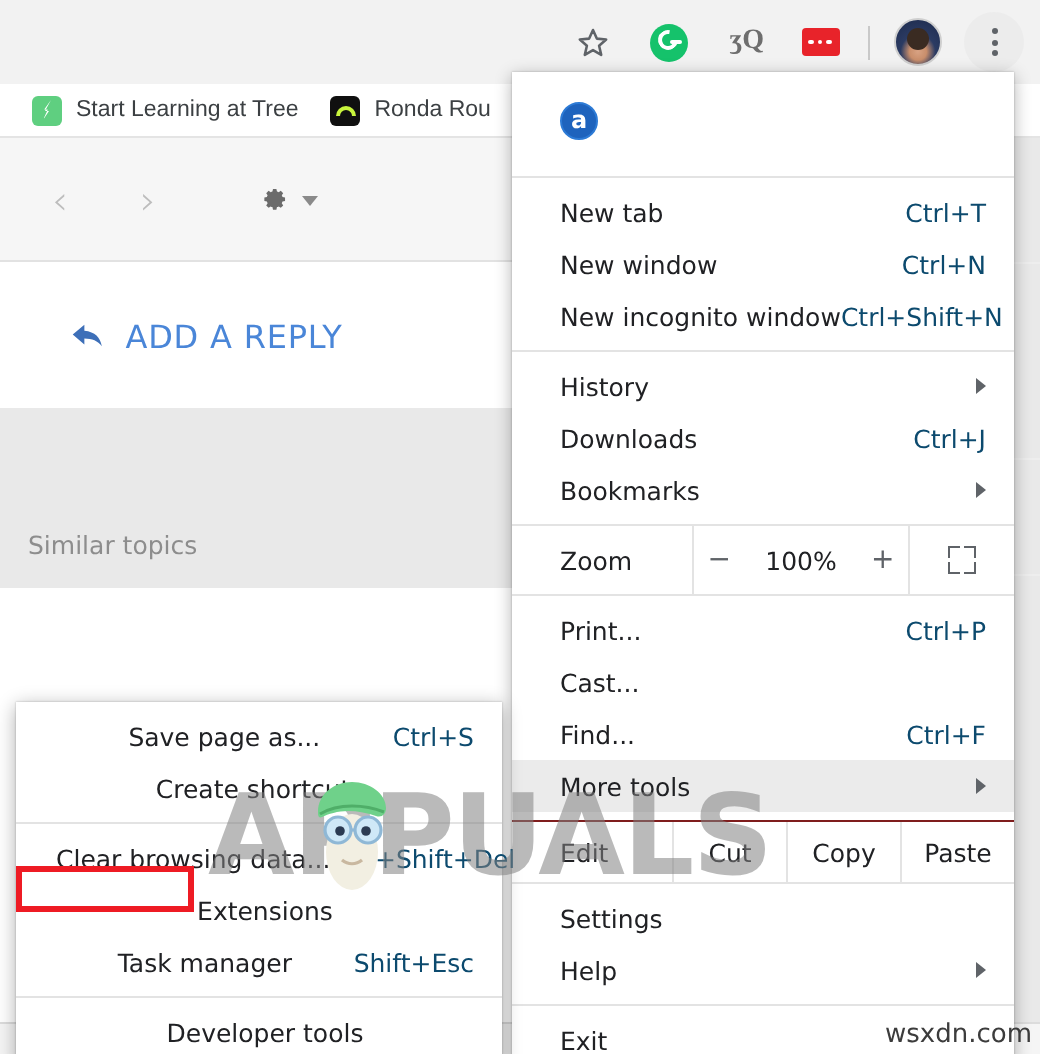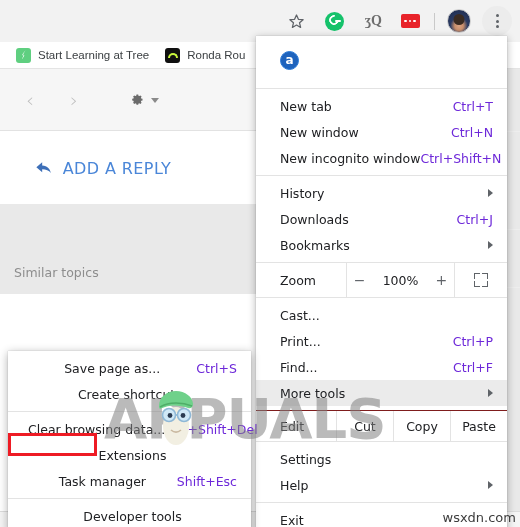--- a/index.html
+++ b/index.html
@@ -353,21 +353,21 @@
     align-items: center;
     padding: 0 14px 0 24px;
     font-family: "DejaVu Sans", sans-serif;
     font-size: 12.5px;
     color: #202124;
     position: relative;
   }
   .m-item.highlighted { background: #ebebeb; }
   .m-label { flex: 1; white-space: nowrap; }
   .m-accel {
-    color: #6d28d9;
+    color: #0c4a6e;
     font-size: 12.5px;
     white-space: nowrap;
   }
   .m-arrow {
     width: 0; height: 0;
     border-top: 4px solid transparent;
     border-bottom: 4px solid transparent;
     border-left: 5px solid #5f6368;
     margin-left: 6px;
   }
@@ -666,25 +666,25 @@
             <span></span>
             <span></span>
             <span></span>
         </span>
       </div>
     </div>
 
     <div style="height:4px;"></div>
 
     <div class="m-item">
-      <span class="m-label">Cast...</span>
-    </div>
-    <div class="m-item">
       <span class="m-label">Print...</span>
       <span class="m-accel">Ctrl+P</span>
+    </div>
+    <div class="m-item">
+      <span class="m-label">Cast...</span>
     </div>
     <div class="m-item">
       <span class="m-label">Find...</span>
       <span class="m-accel">Ctrl+F</span>
     </div>
     <div class="m-item highlighted">
       <span class="m-label">More tools</span>
       <span class="m-arrow"></span>
     </div>
 

